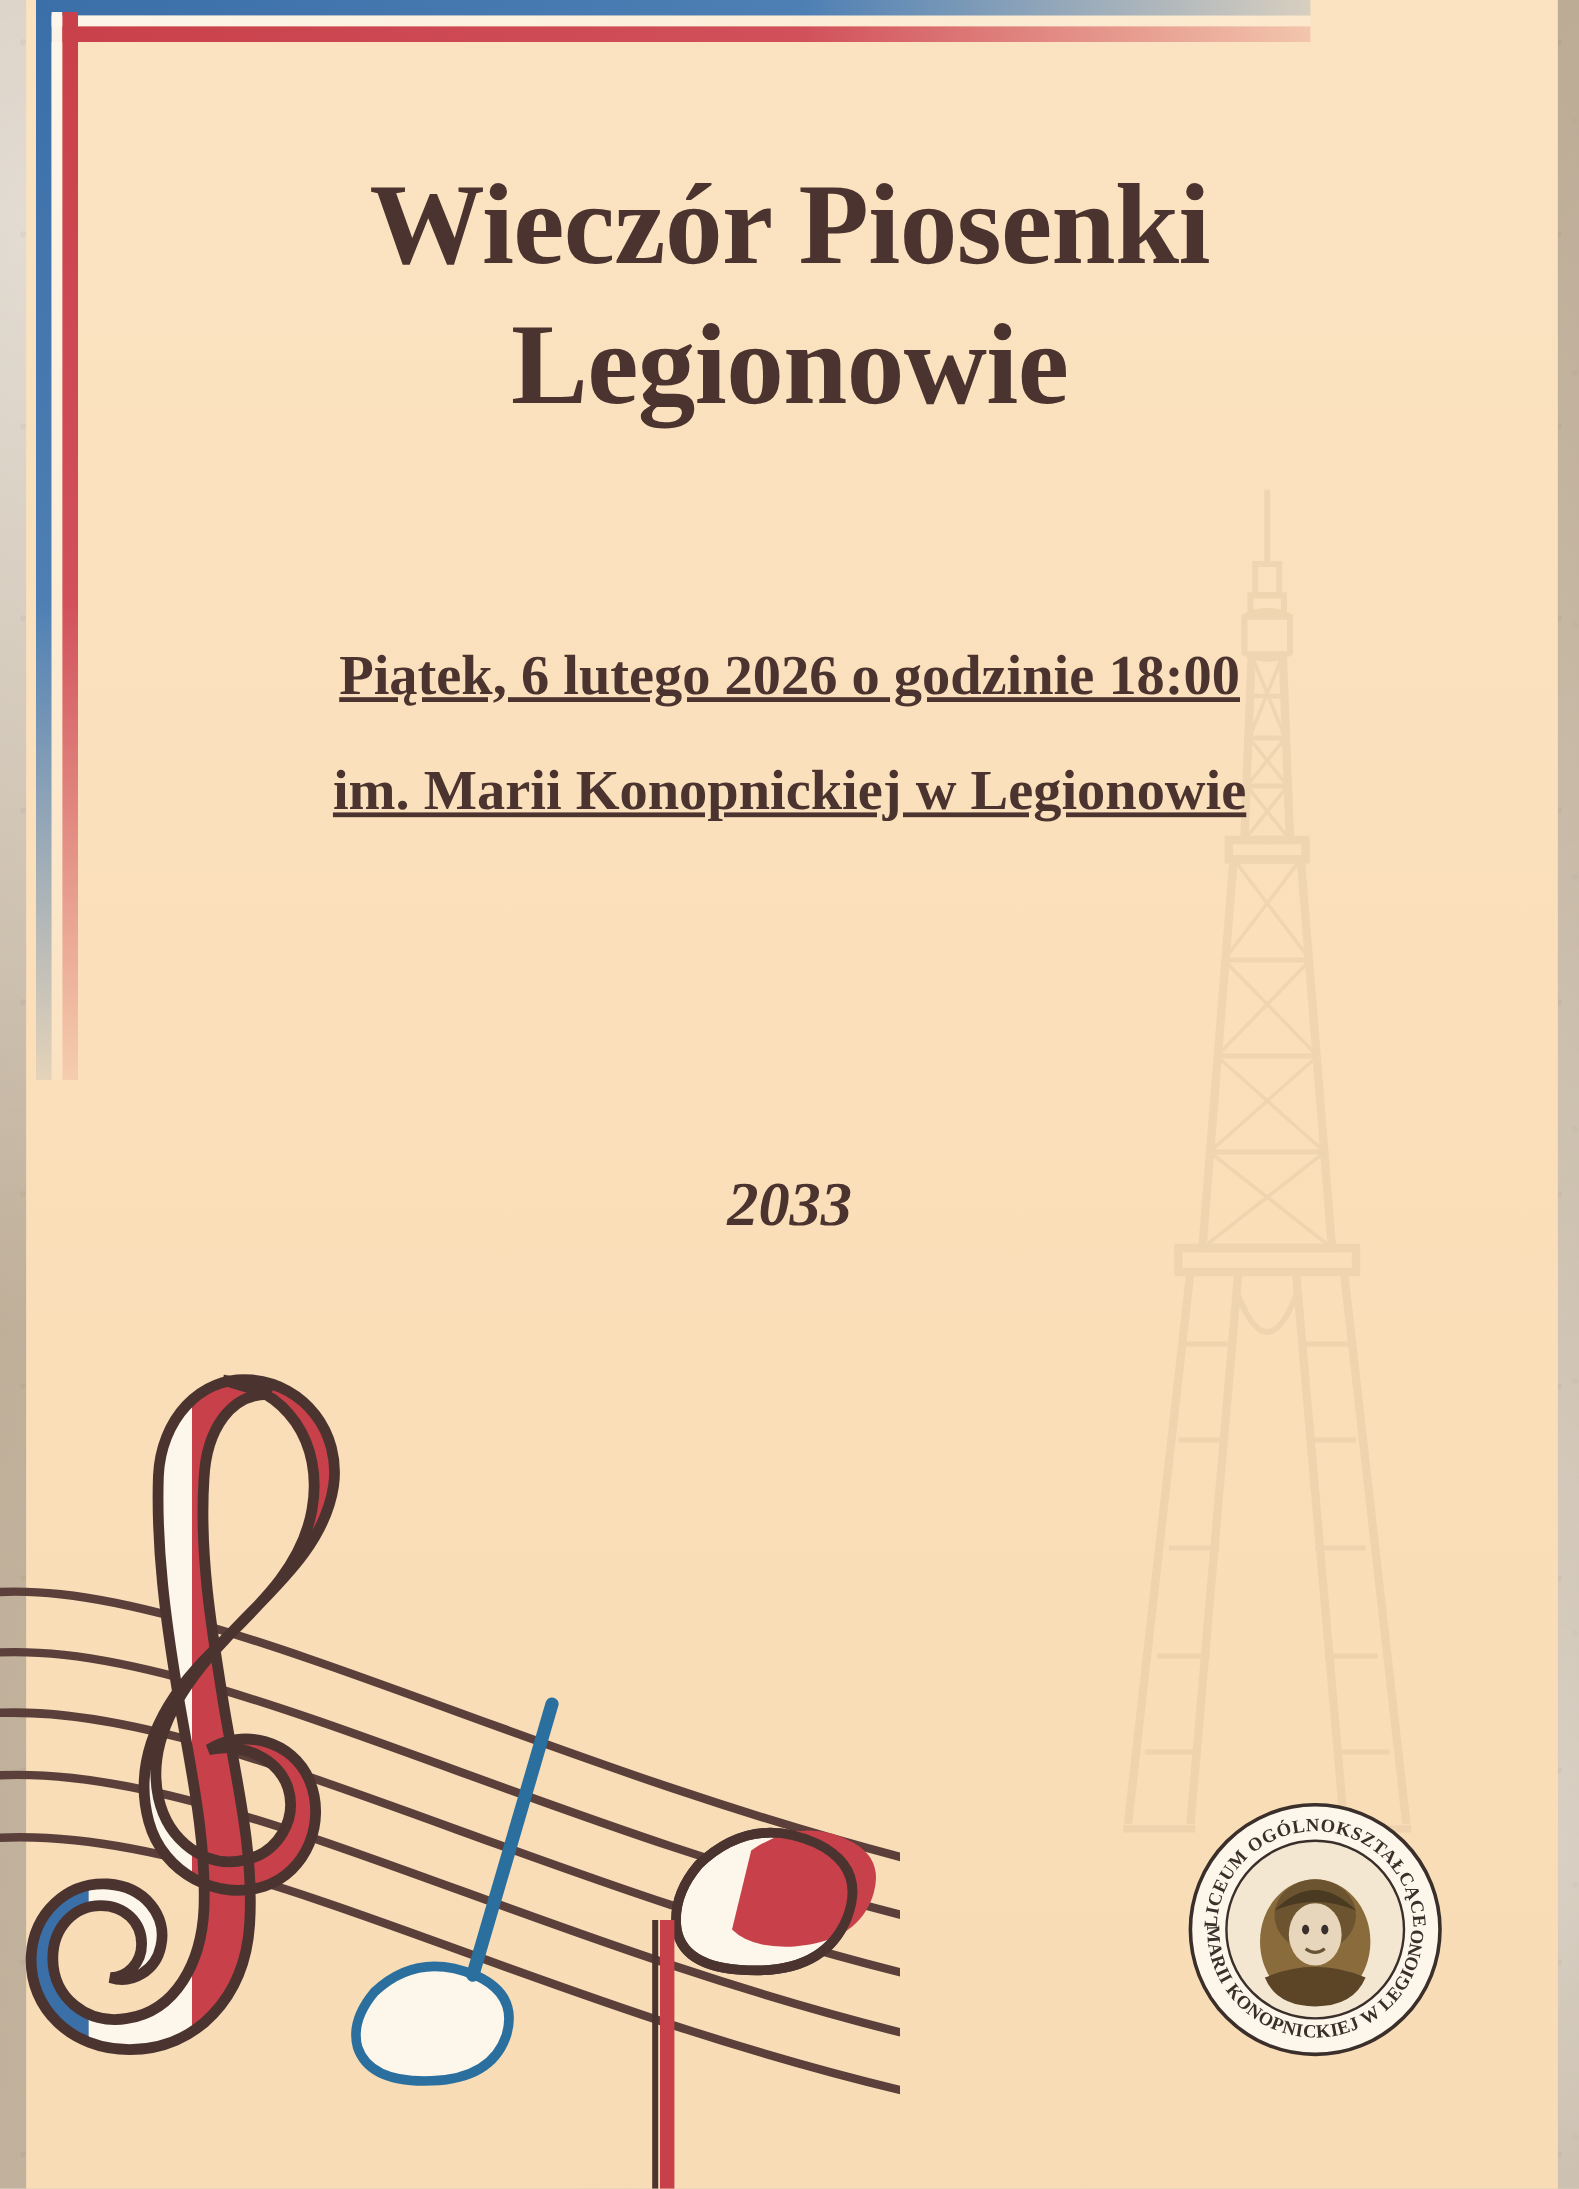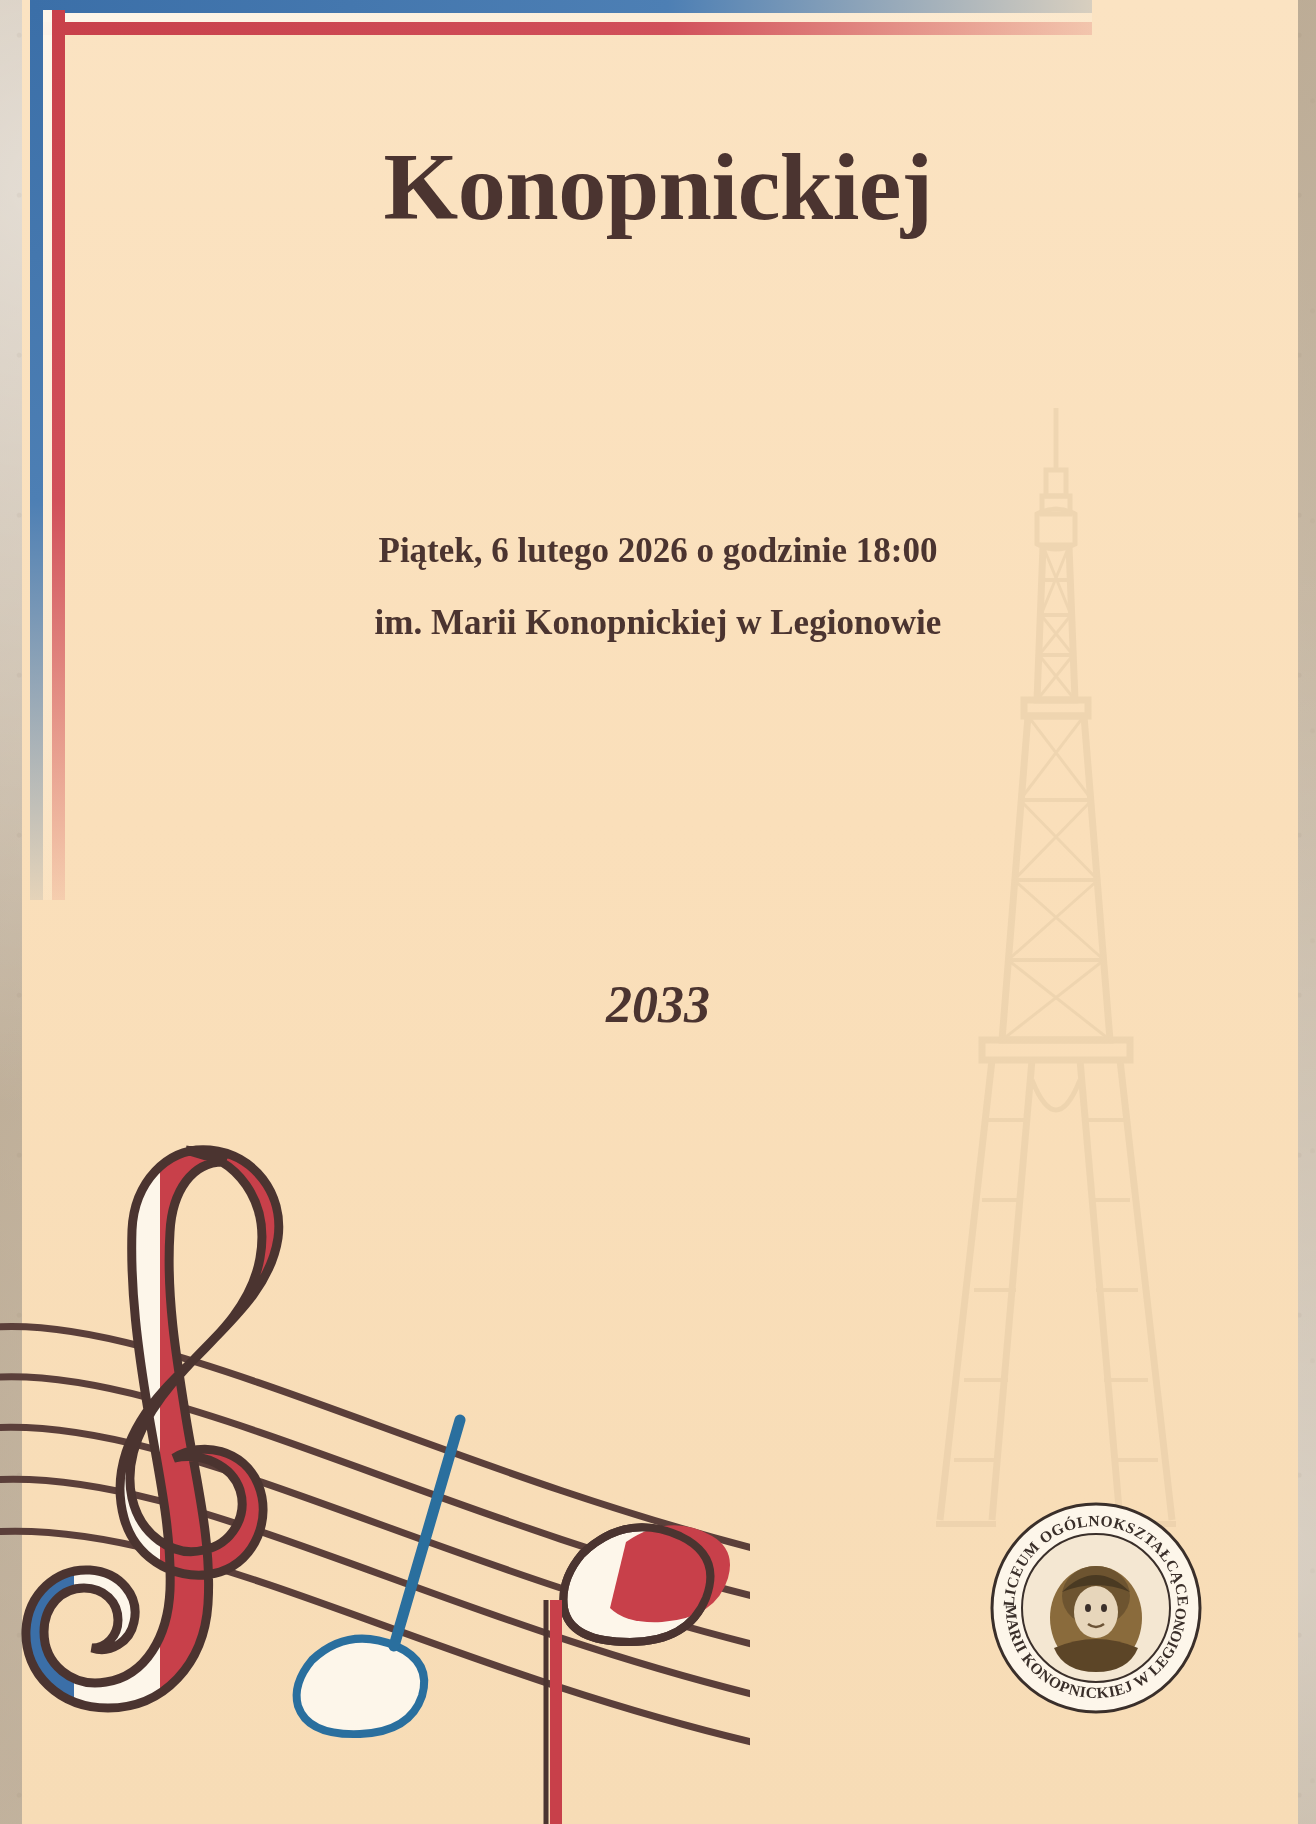--- a/index.html
+++ b/index.html
@@ -97,22 +97,23 @@
     line-height: 1.22;
     letter-spacing: -0.5px;
   }
   .details {
     position: absolute;
     left: 80px; right: 80px;
     top: 515px;
     text-align: center;
     color: #4b3430;
     font-weight: bold;
-    font-size: 35px;
+    font-size: 47px;
     line-height: 2.05;
+    text-decoration: underline;
   }
   .details .line { white-space: nowrap; }
   .subtitle {
     position: absolute;
     left: 0; right: 0;
     top: 965px;
     text-align: center;
     color: #4b3430;
     font-style: italic;
     font-weight: bold;
@@ -310,21 +311,22 @@
     <g>
       <path d="M592 424 q44 -42 98 -18 q42 20 26 62 q-18 44 -76 44 q-60 0 -66 -34 q-4 -28 18 -54 Z" fill="#fdf6ea" stroke="#4b3430" stroke-width="8"></path>
       <path d="M636 412 q44 -30 86 -6 q24 14 16 42 q-12 40 -66 44 q-36 2 -52 -14 Z" fill="#c8404a"></path>
       <path d="M592 424 q44 -42 98 -18 q42 20 26 62 q-18 44 -76 44 q-60 0 -66 -34 q-4 -28 18 -54 Z" fill="none" stroke="#4b3430" stroke-width="8"></path>
       <path d="M566 470 L566 700" fill="none" stroke="#c8404a" stroke-width="12"></path>
       <path d="M556 470 L556 700" fill="none" stroke="#4b3430" stroke-width="5"></path>
     </g>
   </svg>
 
   <div class="title">
-    <div>Konopnickiej</div>
+    <div>Wieczór Piosenki</div>
+    <div>Legionowie</div>
   </div>
 
   <div class="details">
     <div class="line">Piątek, 6 lutego 2026 o godzinie 18:00</div>
     <div class="line">im. Marii Konopnickiej w Legionowie</div>
   </div>
 
   <div class="subtitle">
     <div>2033</div>
   </div>

